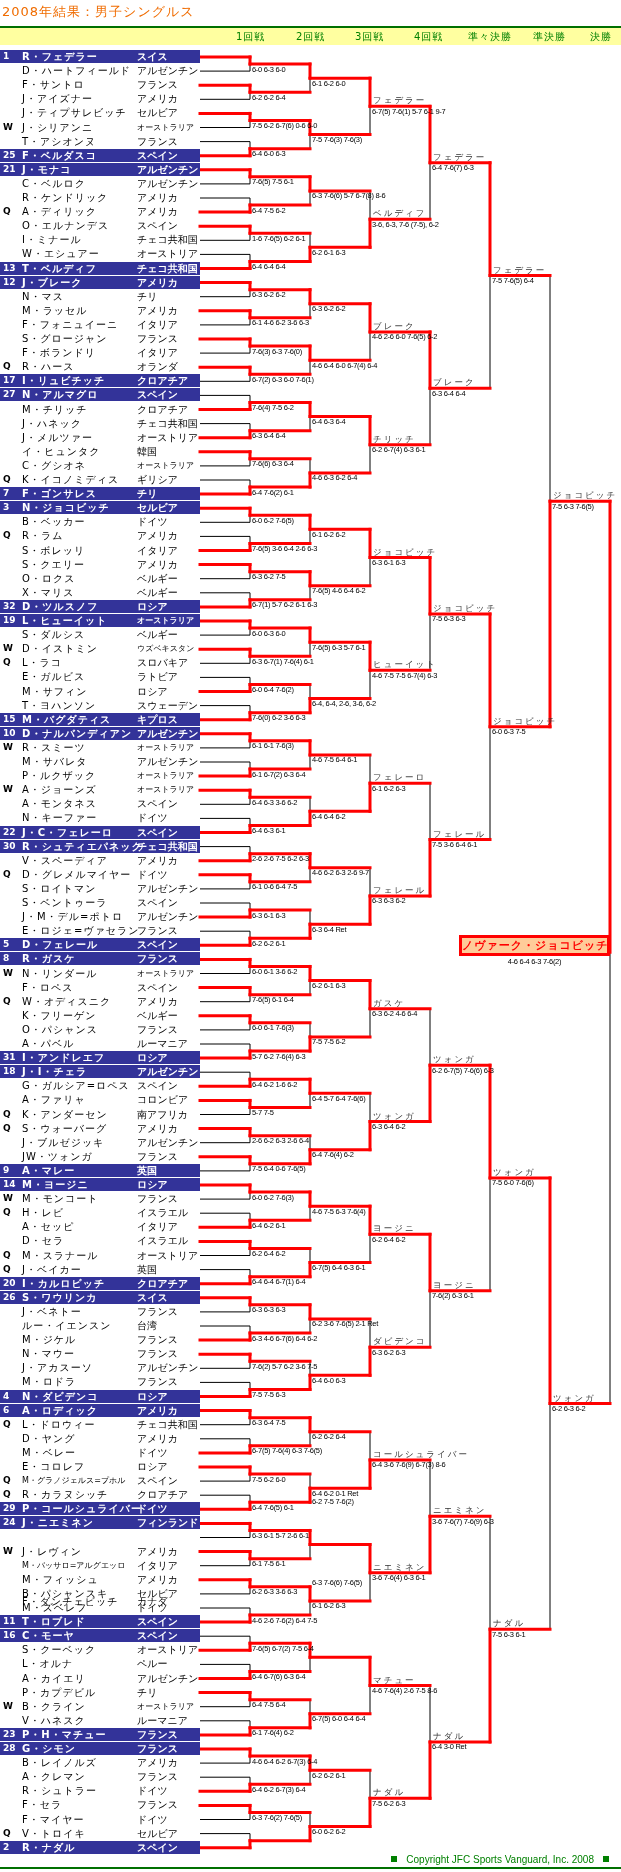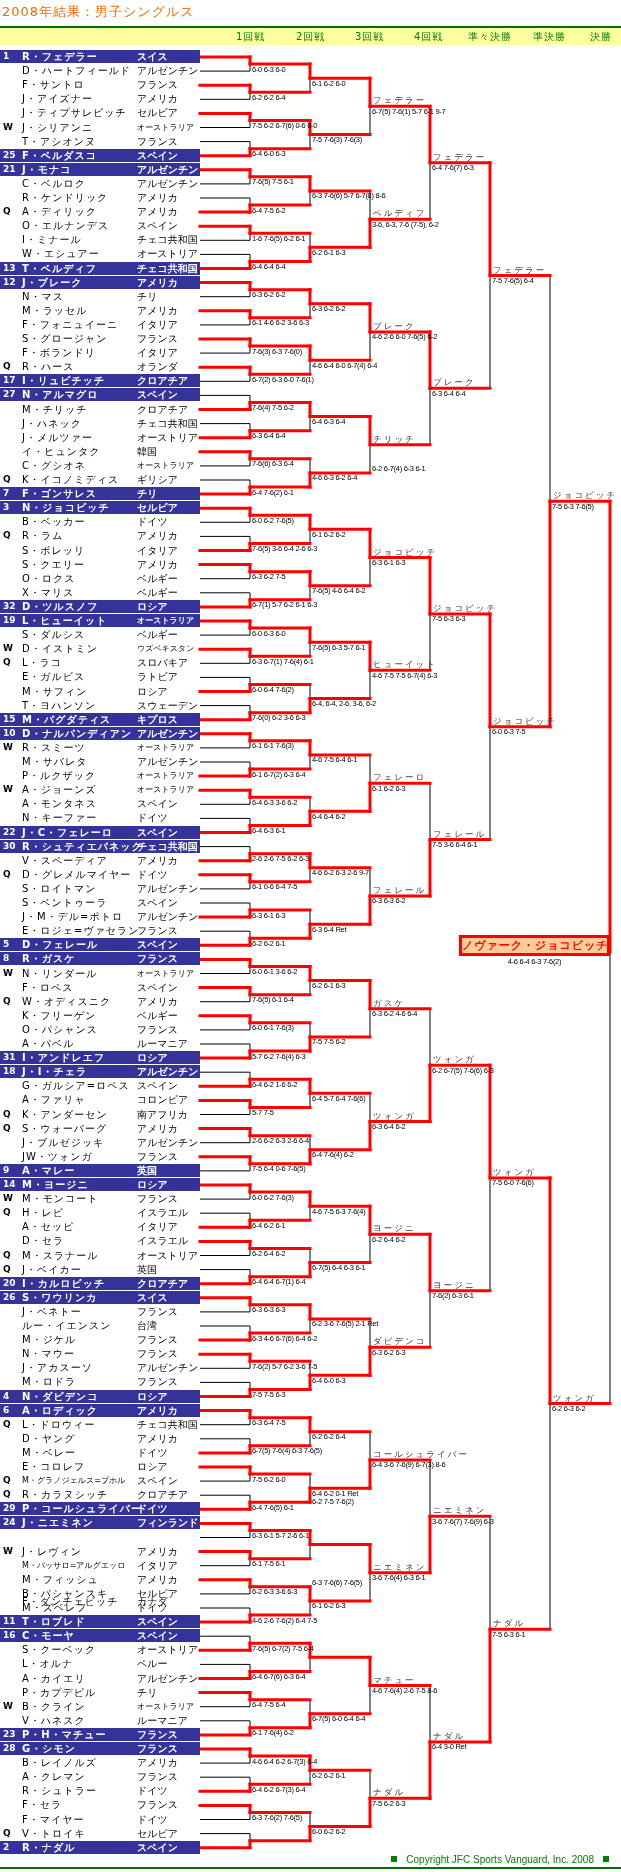--- a/index.html
+++ b/index.html
@@ -1291,21 +1291,21 @@
     <span class="score" style="left: 312px; top: 1579px;">6-3 7-6(6) 7-6(5)</span>
     <span class="score" style="left: 312px; top: 1715.25px;">6-7(5) 6-0 6-4 6-4</span>
     <span class="score" style="left: 312px; top: 1771.65px;">6-2 6-2 6-1</span>
     <span class="score" style="left: 312px; top: 1828.05px;">6-0 6-2 6-2</span>
     <span class="score" style="left: 372px; top: 107.85px;">6-7(5) 7-6(1) 5-7 6-1 9-7</span>
     <span class="wlabel" style="left: 373px; top: 95.35px;">フェデラー</span>
     <span class="score" style="left: 372px; top: 220.65px;">3-6, 6-3, 7-6 (7-5), 6-2</span>
     <span class="wlabel" style="left: 373px; top: 208.15px;">ベルディフ</span>
     <span class="score" style="left: 372px; top: 333.45px;">4-6 2-6 6-0 7-6(5) 6-2</span>
     <span class="wlabel" style="left: 373px; top: 320.95px;">ブレーク</span>
-    <span class="score" style="left: 372px; top: 446.25px; margin-top: 19px;">6-2 6-7(4) 6-3 6-1</span>
+    <span class="score" style="left: 372px; top: 446.25px;">6-2 6-7(4) 6-3 6-1</span>
     <span class="wlabel" style="left: 373px; top: 433.75px;">チリッチ</span>
     <span class="score" style="left: 372px; top: 559.05px;">6-3 6-1 6-3</span>
     <span class="wlabel" style="left: 373px; top: 546.55px;">ジョコビッチ</span>
     <span class="score" style="left: 372px; top: 671.85px;">4-6 7-5 7-5 6-7(4) 6-3</span>
     <span class="wlabel" style="left: 373px; top: 659.35px;">ヒューイット</span>
     <span class="score" style="left: 372px; top: 784.65px;">6-1 6-2 6-3</span>
     <span class="wlabel" style="left: 373px; top: 772.15px;">フェレーロ</span>
     <span class="score" style="left: 372px; top: 897.45px;">6-3 6-3 6-2</span>
     <span class="wlabel" style="left: 373px; top: 884.95px;">フェレール</span>
     <span class="score" style="left: 372px; top: 1010.25px;">6-3 6-2 4-6 6-4</span>

